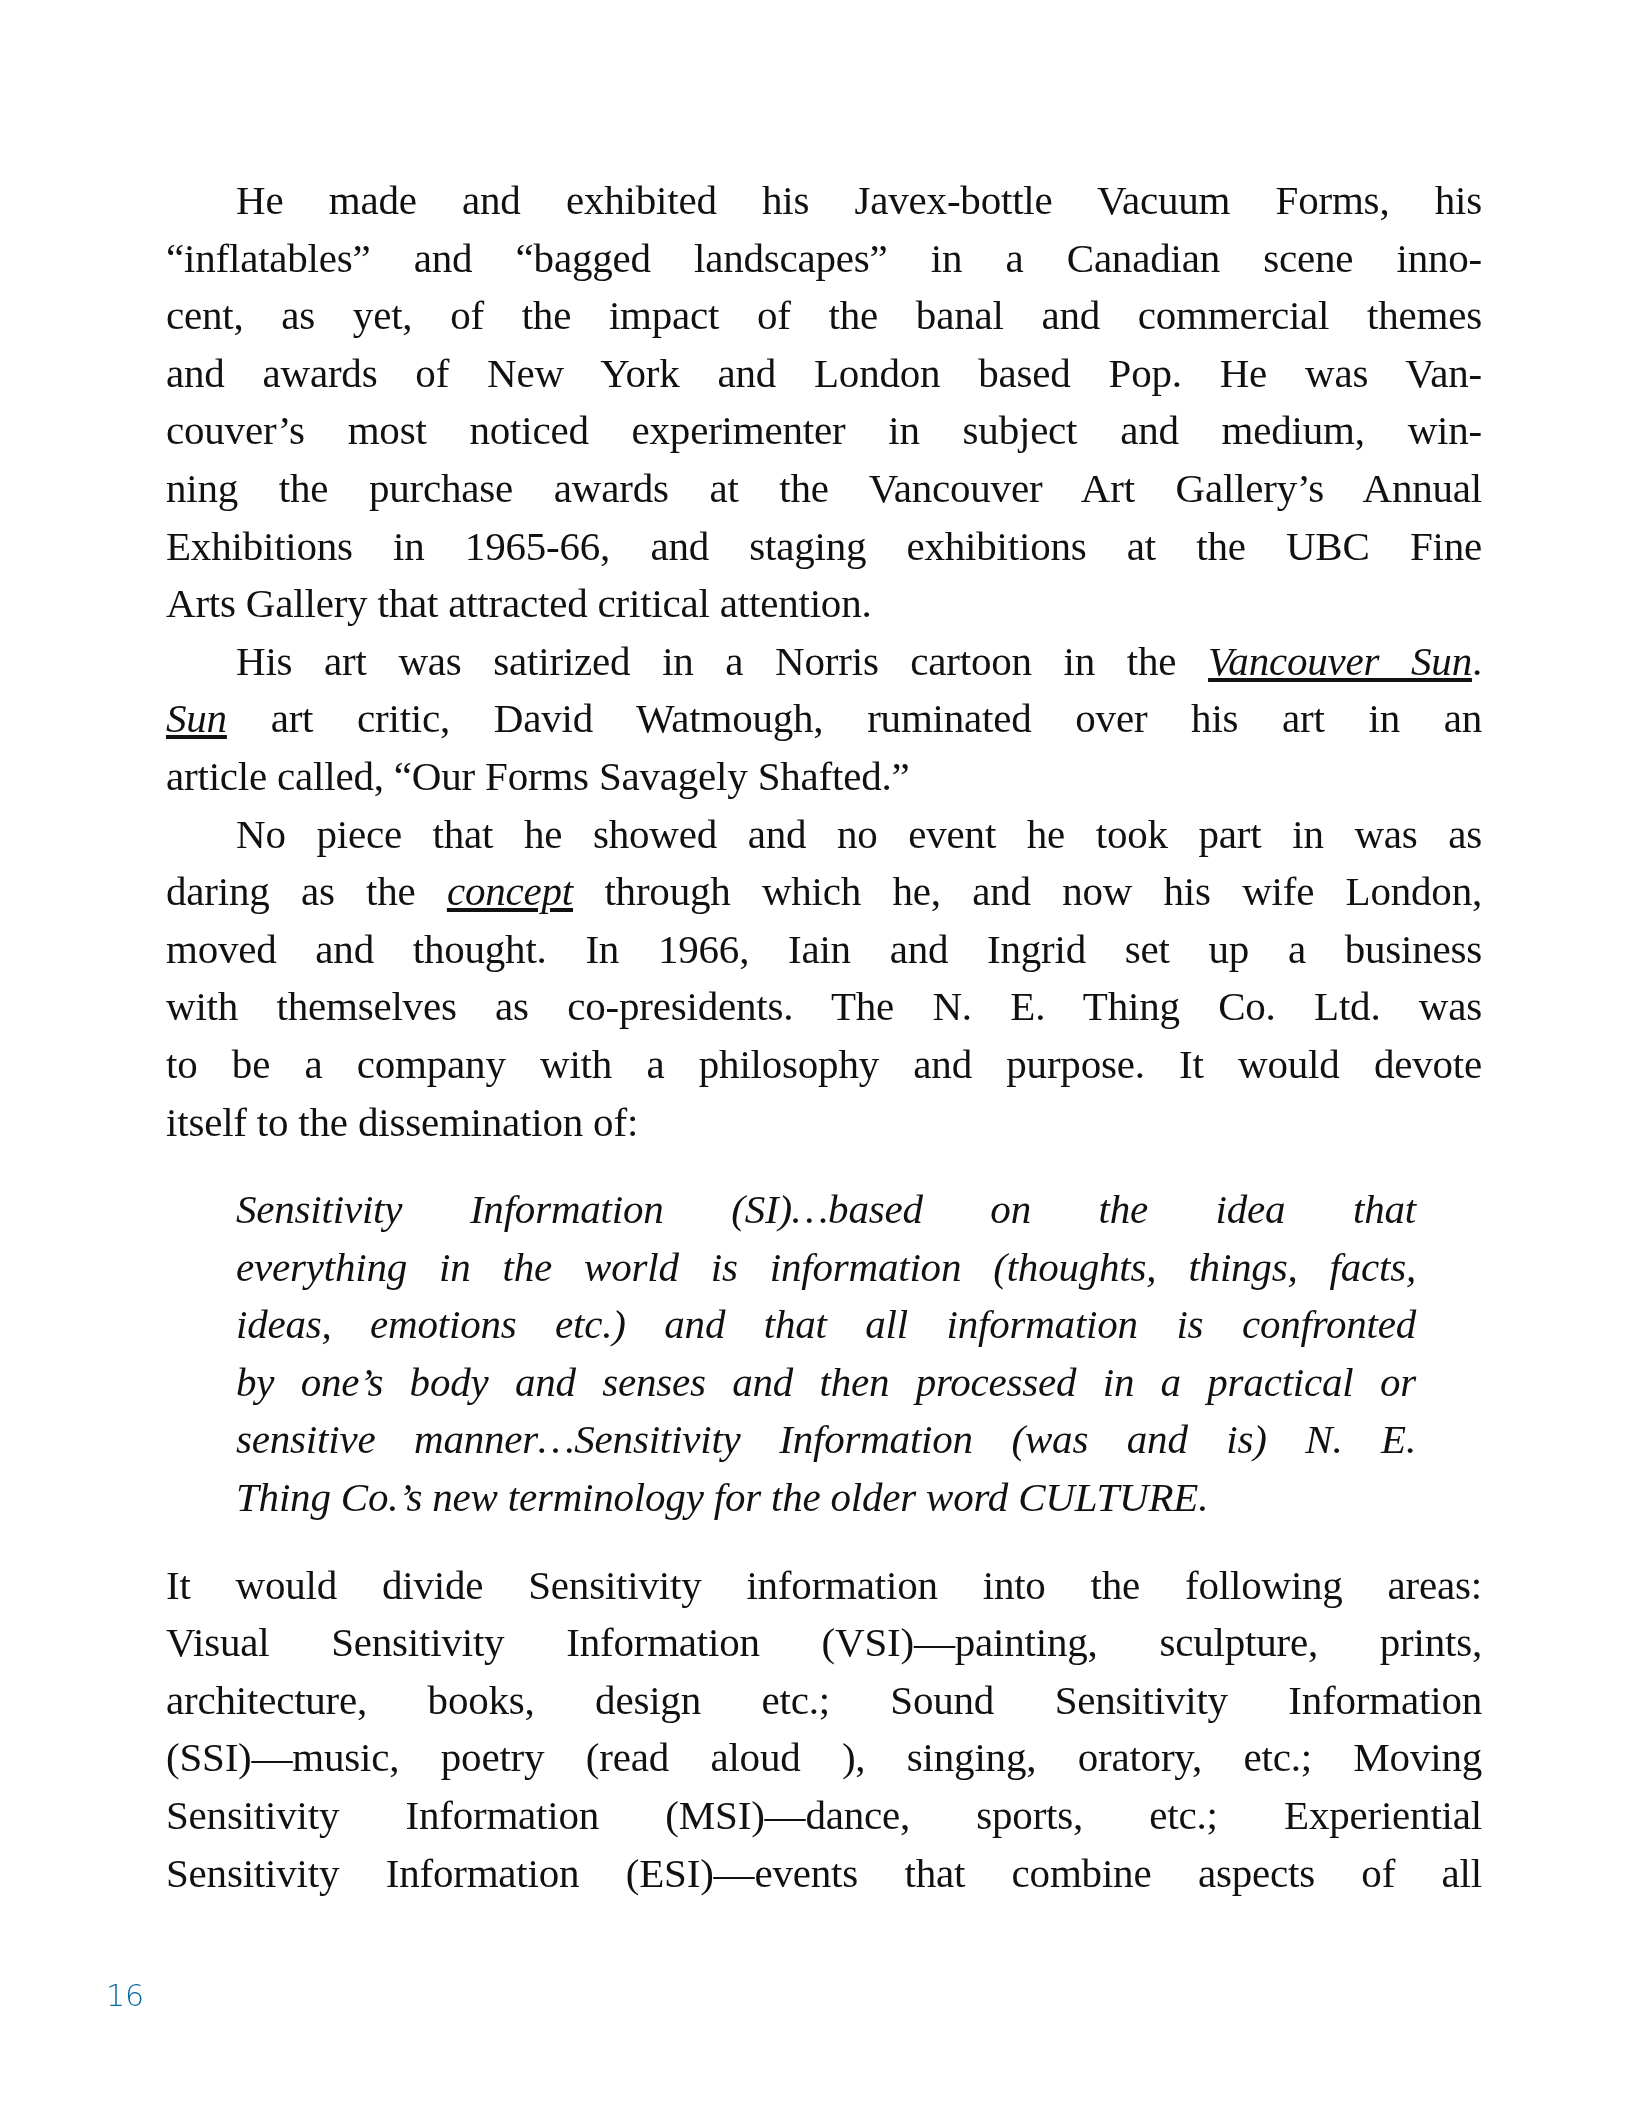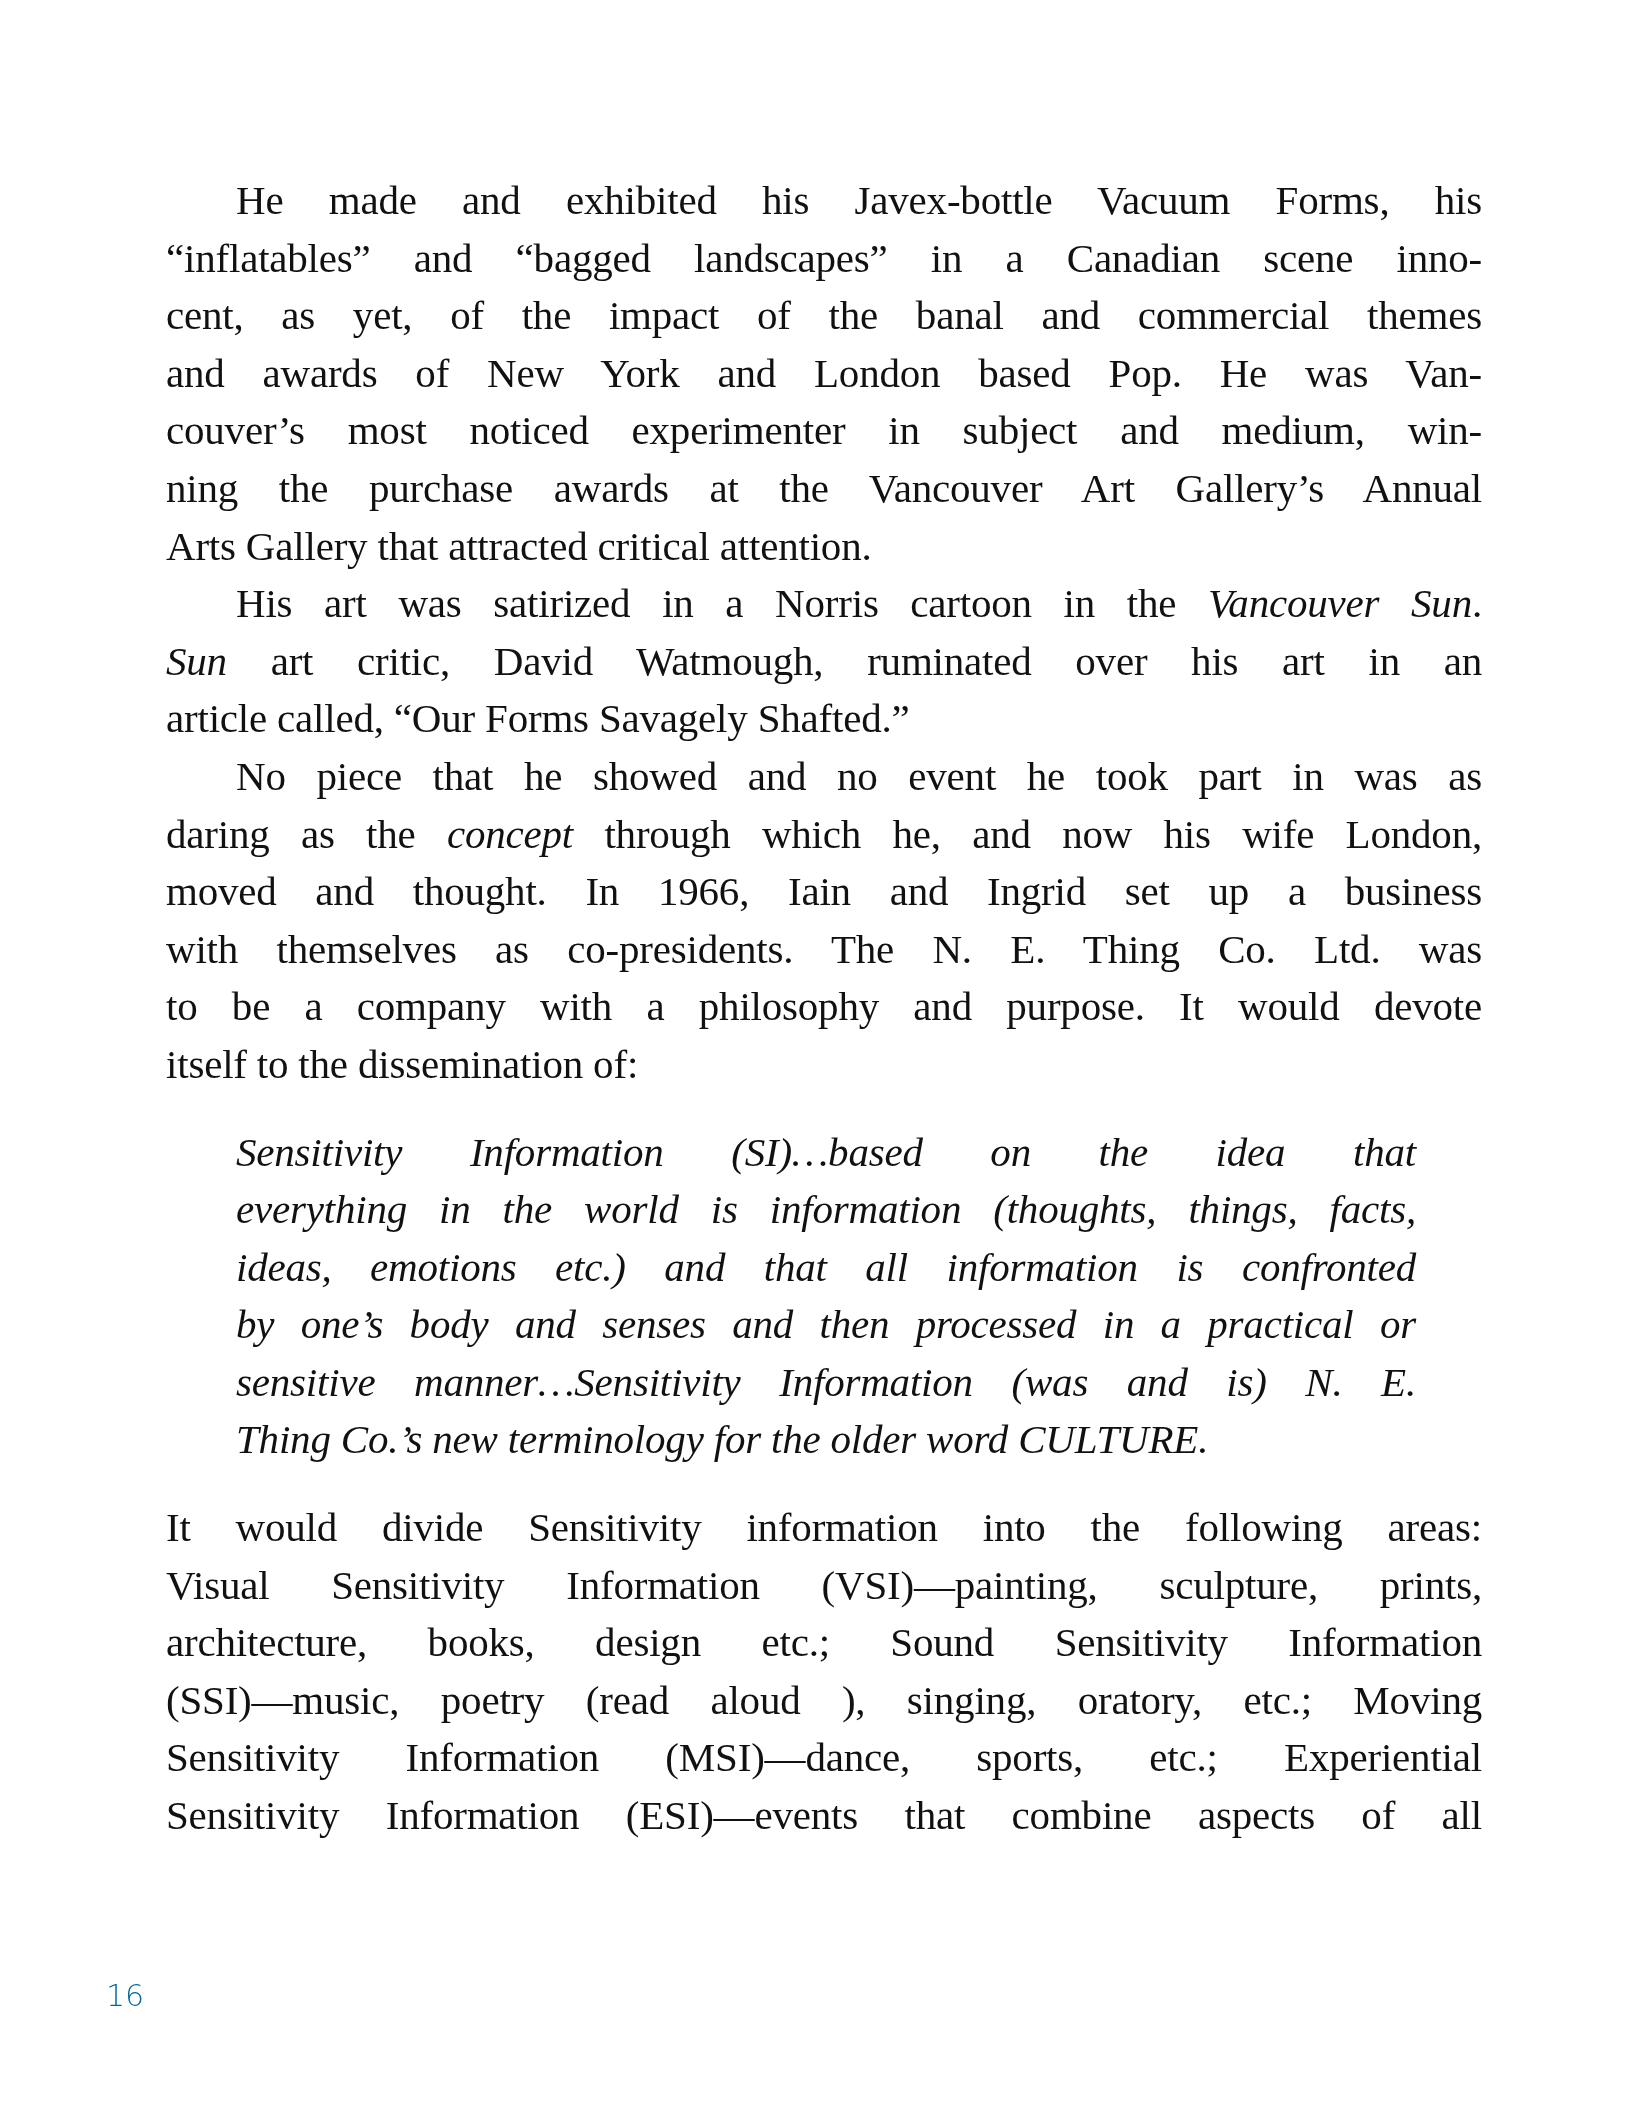--- a/index.html
+++ b/index.html
@@ -50,20 +50,21 @@
     .blockquote {
       display: block;
       margin: 30px 0 30px 70px;
       width: 1180px;
     }
     .blockquote .line {
       font-style: italic;
     }
     em {
       font-style: italic;
+      text-decoration: underline;
     }
     .page-number {
       position: absolute;
       left: 106px;
       top: 1966px;
       font-family: "DejaVu Sans", "Liberation Sans", sans-serif;
       font-size: 30px;
       font-weight: 300;
       color: #0369a1;
       letter-spacing: 0px;
@@ -75,20 +76,21 @@
 <div class="page">
   <div class="body-text">
 
     <div class="paragraph">
       <span class="line indent">He made and exhibited his Javex-bottle Vacuum Forms, his</span>
       <span class="line">“inflatables” and “bagged landscapes” in a Canadian scene inno-</span>
       <span class="line">cent, as yet, of the impact of the banal and commercial themes</span>
       <span class="line">and awards of New York and London based Pop. He was Van-</span>
       <span class="line">couver’s most noticed experimenter in subject and medium, win-</span>
       <span class="line">ning the purchase awards at the Vancouver Art Gallery’s Annual</span>
+      <span class="line">Exhibitions in 1965-66, and staging exhibitions at the UBC Fine</span>
       <span class="line last">Arts Gallery that attracted critical attention.</span>
     </div>
 
     <div class="paragraph">
       <span class="line indent"><span>His art was satirized in a Norris cartoon in the </span><em>Vancouver Sun</em><span>.</span></span>
       <span class="line"><em>Sun</em><span> art critic, David Watmough, ruminated over his art in an</span></span>
       <span class="line last">article called, “Our Forms Savagely Shafted.”</span>
     </div>
 
     <div class="paragraph">

